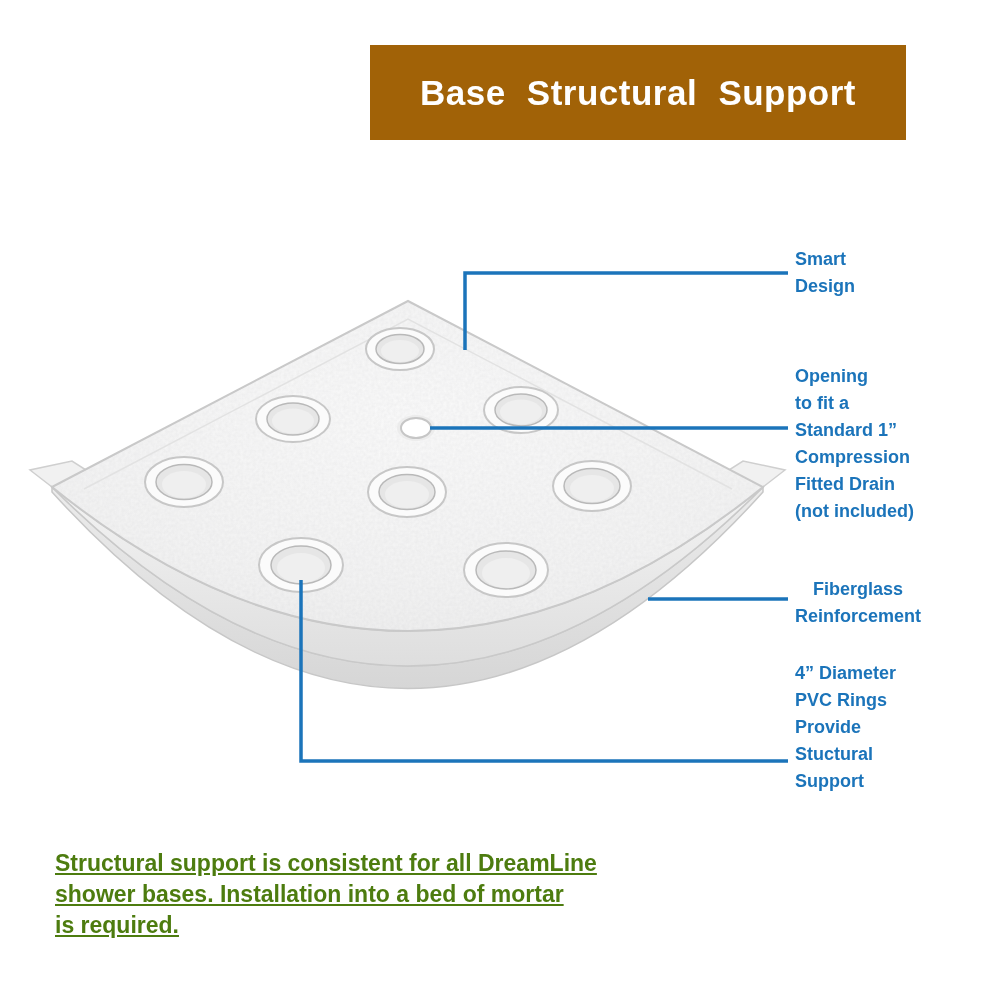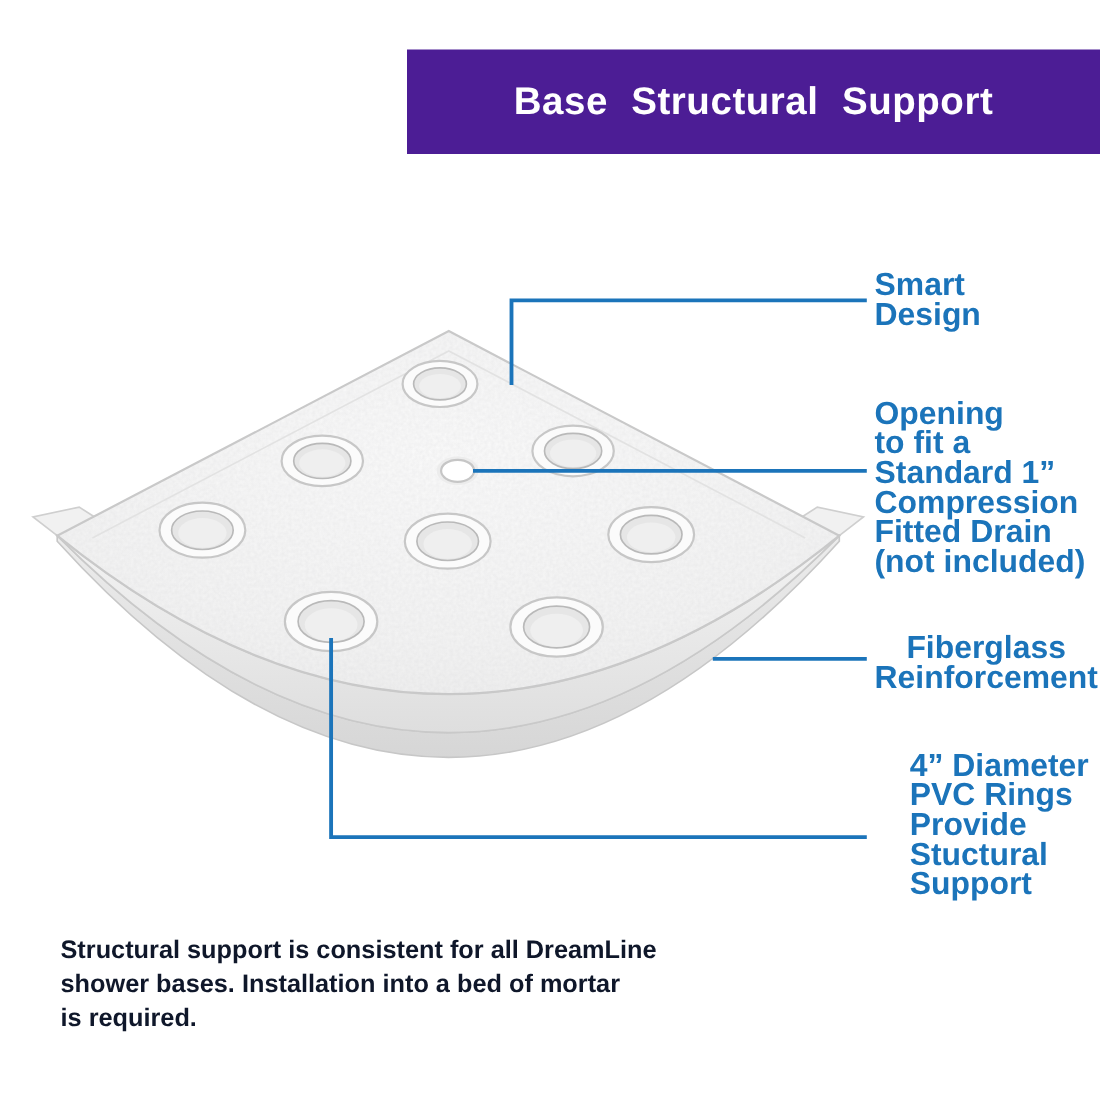--- a/index.html
+++ b/index.html
@@ -6,52 +6,53 @@
   body {
     width: 1000px; height: 1000px;
     position: relative;
     background: #ffffff;
     font-family: "Liberation Sans", sans-serif;
     overflow: hidden;
   }
   .banner {
     position: absolute;
     left: 370px; top: 45px;
-    width: 630px; height: 95px;
-    background: #4c1d95;
+    width: 536px; height: 95px;
+    background: #a16207;
     display: flex; align-items: center; justify-content: center;
   }
   .banner-title {
     color: #ffffff;
     font-size: 35px;
     font-weight: bold;
     word-spacing: 11px;
     letter-spacing: 0.5px;
   }
   .diagram-svg { position: absolute; left: 0; top: 0; }
   .label {
     position: absolute;
     color: #1b74ba;
     font-weight: bold;
-    font-size: 29px;
+    font-size: 18px;
     line-height: 27px;
     white-space: pre-line;
   }
   #label-smart  { left: 795px; top: 246px; }
   #label-drain  { left: 795px; top: 363px; }
   #label-fiber  { left: 795px; top: 576px; text-align: center; }
-  #label-pvc    { left: 795px; top: 683px; margin-left: 32px; }
+  #label-pvc    { left: 795px; top: 660px; }
   .footer {
     position: absolute;
     left: 55px; top: 848px;
-    color: #0f172a;
+    color: #4d7c0f;
     font-weight: bold;
     font-size: 23px;
     line-height: 31px;
     white-space: pre-line;
+    text-decoration: underline;
   }
 </style>
 </head>
 <body>
 
 <div class="banner">
   <span class="banner-title">Base Structural Support</span>
 </div>
 
 <svg class="diagram-svg" width="1000" height="1000" viewBox="0 0 1000 1000">

